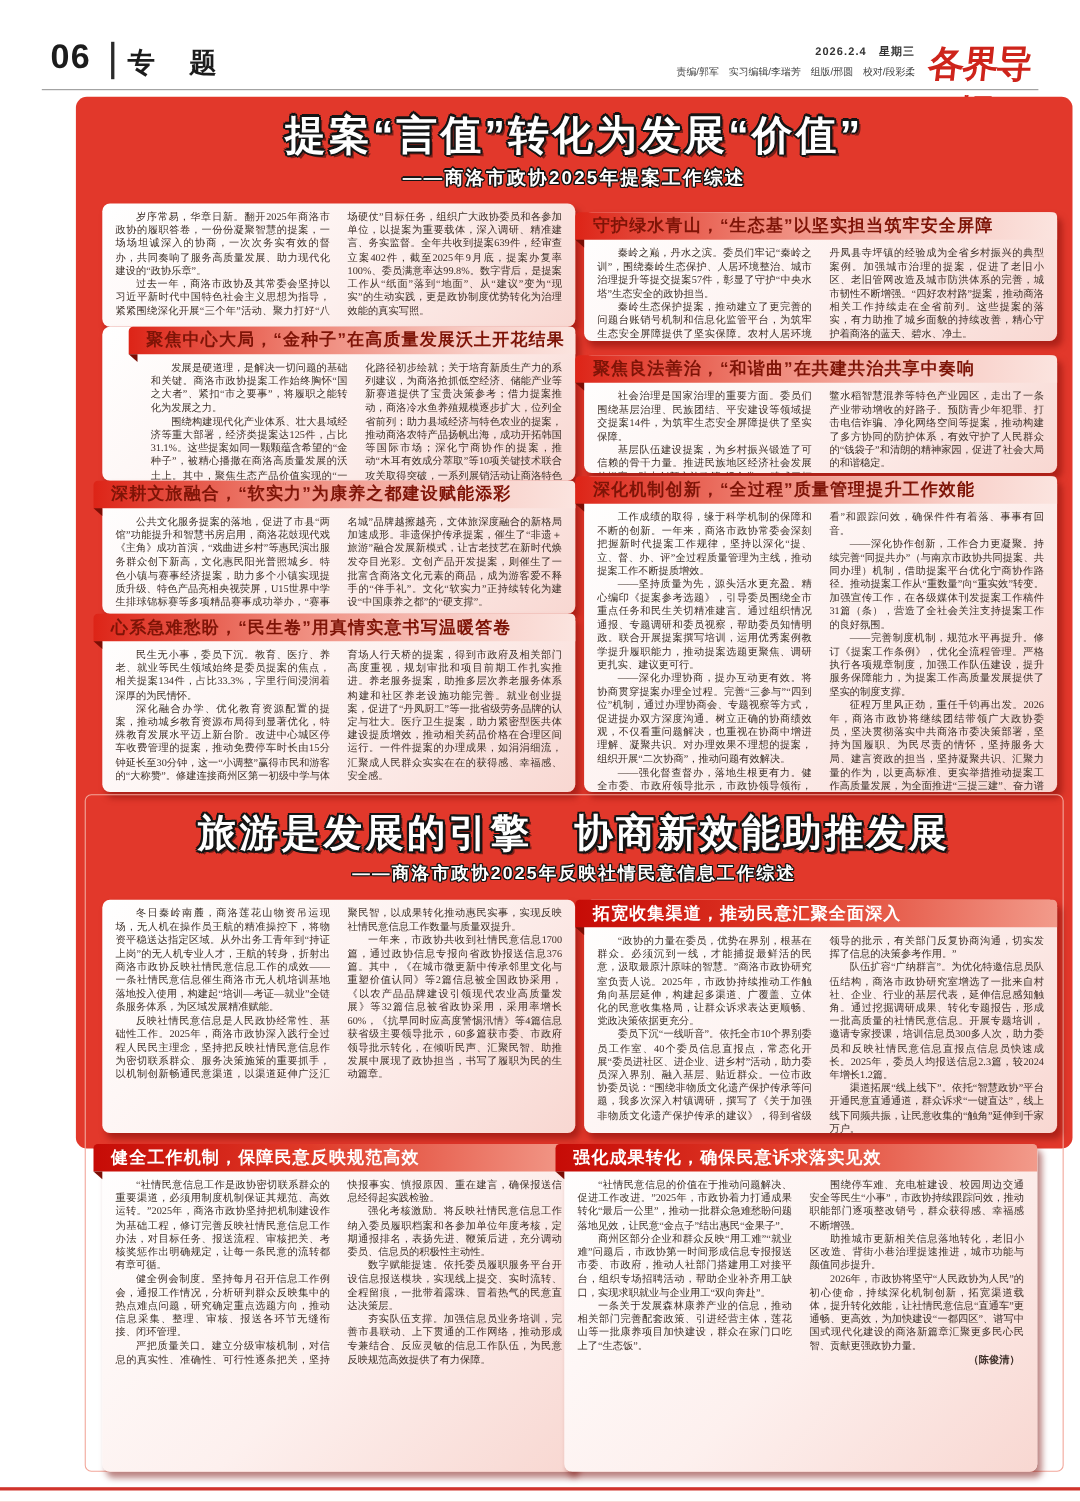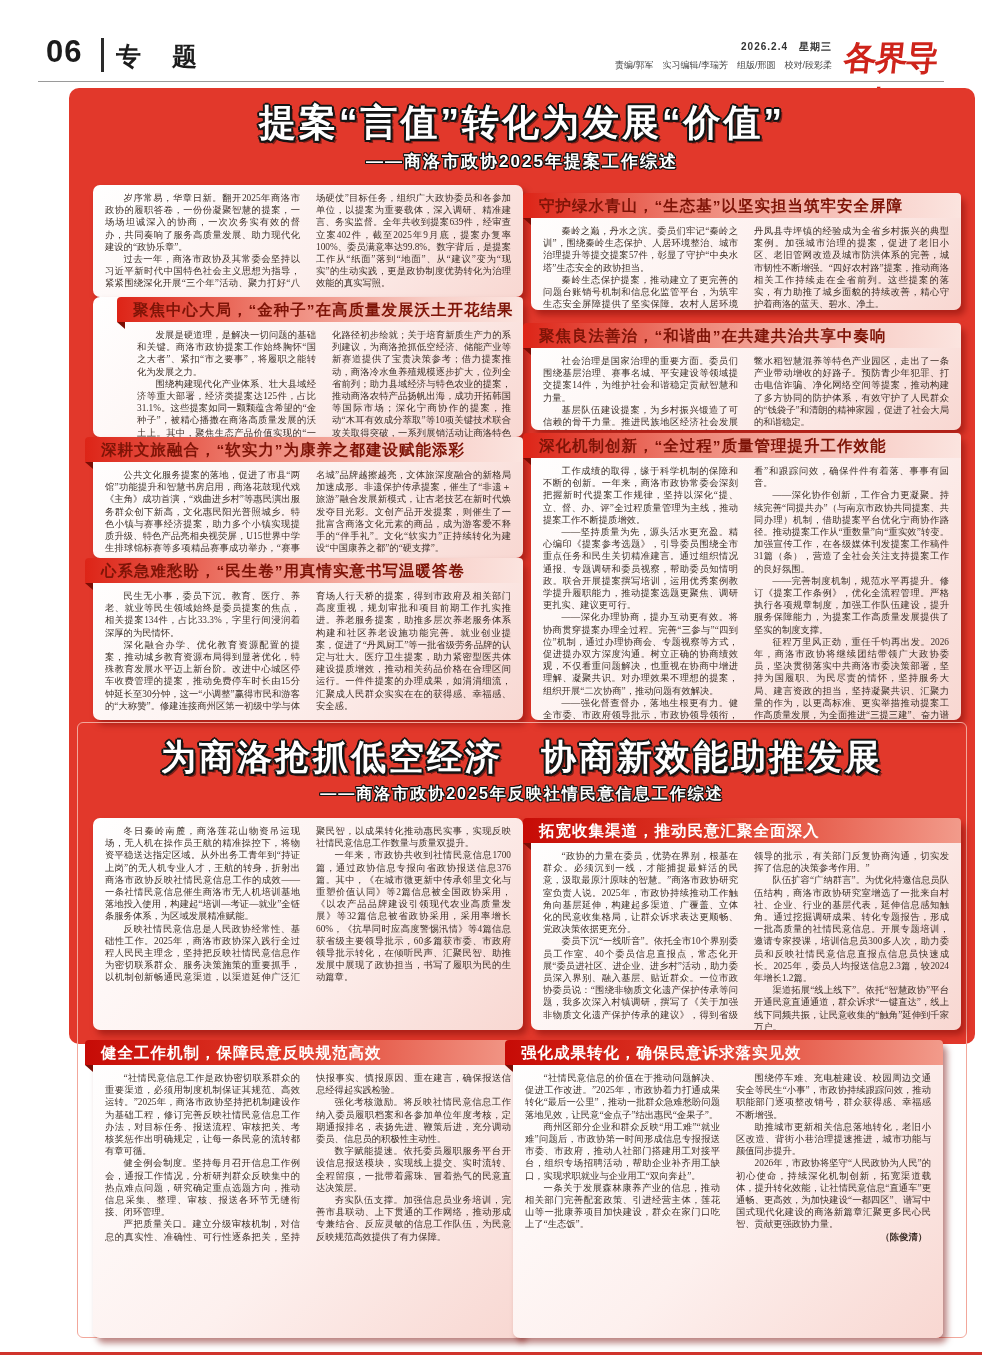--- a/index.html
+++ b/index.html
@@ -140,21 +140,21 @@
             <p>秦岭之巅，丹水之滨。委员们牢记“秦岭之训”，围绕秦岭生态保护、人居环境整治、城市治理提升等提交提案57件，彰显了守护“中央水塔”生态安全的政协担当。</p>
             <p>秦岭生态保护提案，推动建立了更完善的问题台账销号机制和信息化监管平台，为筑牢生态安全屏障提供了坚实保障。农村人居环境提案，助力“千万工程”和乡村振兴向纵深发展，丹凤县寺坪镇的经验成为全省乡村振兴的典型案例。加强城市治理的提案，促进了老旧小区、老旧管网改造及城市防洪体系的完善，城市韧性不断增强。“四好农村路”提案，推动商洛相关工作持续走在全省前列。这些提案的落实，有力助推了城乡面貌的持续改善，精心守护着商洛的蓝天、碧水、净土。</p>
           </div>
       </div>
     </div>
 
     <div id="c-jjlf" class="card a1">
       <div class="ribbon">聚焦良法善治，“和谐曲”在共建共治共享中奏响</div>
       <div class="card-body">
         <div>
-            <p>社会治理是国家治理的重要方面。委员们围绕基层治理、赛事名城、平安建设等领域提交提案14件，为维护社会和谐稳定贡献智慧和力量。</p>
+            <p>社会治理是国家治理的重要方面。委员们围绕基层治理、民族团结、平安建设等领域提交提案14件，为筑牢生态安全屏障提供了坚实保障。</p>
             <p>基层队伍建设提案，为乡村振兴锻造了可信赖的骨干力量。推进民族地区经济社会发展的提案，助力创新实施政策“组合拳”，建成了虾鳖水稻智慧混养等特色产业园区，走出了一条产业带动增收的好路子。预防青少年犯罪、打击电信诈骗、净化网络空间等提案，推动构建了多方协同的防护体系，有效守护了人民群众的“钱袋子”和清朗的精神家园，促进了社会大局的和谐稳定。</p>
           </div>
       </div>
     </div>
 
     <div id="c-shjz" class="card a1">
       <div class="ribbon">深化机制创新，“全过程”质量管理提升工作效能</div>
       <div class="card-body">
         <div>
             <p>工作成绩的取得，缘于科学机制的保障和不断的创新。一年来，商洛市政协常委会深刻把握新时代提案工作规律，坚持以深化“提、立、督、办、评”全过程质量管理为主线，推动提案工作不断提质增效。</p>
@@ -163,21 +163,21 @@
             <p>——强化督查督办，落地生根更有力。健全市委、市政府领导批示，市政协领导领衔，专委会包抓，党政督查与政协联合督办的工作机制。深入基层一线和重点承办单位开展调研督办，协调推动问题解决。开展提案办理“回头看”和跟踪问效，确保件件有着落、事事有回音。</p>
             <p>——深化协作创新，工作合力更凝聚。持续完善“同提共办”（与南京市政协共同提案、共同办理）机制，借助提案平台优化宁商协作路径。推动提案工作从“重数量”向“重实效”转变。加强宣传工作，在各级媒体刊发提案工作稿件31篇（条），营造了全社会关注支持提案工作的良好氛围。</p>
             <p>——完善制度机制，规范水平再提升。修订《提案工作条例》，优化全流程管理。严格执行各项规章制度，加强工作队伍建设，提升服务保障能力，为提案工作高质量发展提供了坚实的制度支撑。</p>
             <p>征程万里风正劲，重任千钧再出发。2026年，商洛市政协将继续团结带领广大政协委员，坚决贯彻落实中共商洛市委决策部署，坚持为国履职、为民尽责的情怀，坚持服务大局、建言资政的担当，坚持凝聚共识、汇聚力量的作为，以更高标准、更实举措推动提案工作高质量发展，为全面推进“三提三建”、奋力谱写中国式现代化建设的商洛新篇章注入更强劲的政协智慧和力量。</p>
           </div>
 
       </div>
     </div>
 
     <div id="a2-border"></div>
-    <div id="a2-title" class="big-title">为商洛抢抓低空经济　协商新效能助推发展</div>
+    <div id="a2-title" class="big-title">旅游是发展的引擎　协商新效能助推发展</div>
     <div id="a2-sub" class="sub-title">——商洛市政协2025年反映社情民意信息工作综述</div>
 
     <div id="c-intro2" class="card a2">
       <div class="card-body">
         <div>
             <p>冬日秦岭南麓，商洛莲花山物资吊运现场，无人机在操作员王航的精准操控下，将物资平稳送达指定区域。从外出务工青年到“持证上岗”的无人机专业人才，王航的转身，折射出商洛市政协反映社情民意信息工作的成效——一条社情民意信息催生商洛市无人机培训基地落地投入使用，构建起“培训—考证—就业”全链条服务体系，为区域发展精准赋能。</p>
             <p>反映社情民意信息是人民政协经常性、基础性工作。2025年，商洛市政协深入践行全过程人民民主理念，坚持把反映社情民意信息作为密切联系群众、服务决策施策的重要抓手，以机制创新畅通民意渠道，以渠道延伸广泛汇聚民智，以成果转化推动惠民实事，实现反映社情民意信息工作数量与质量双提升。</p>
             <p>一年来，市政协共收到社情民意信息1700篇，通过政协信息专报向省政协报送信息376篇。其中，《在城市微更新中传承邻里文化与重塑价值认同》等2篇信息被全国政协采用，《以农产品品牌建设引领现代农业高质量发展》等32篇信息被省政协采用，采用率增长60%，《抗旱同时应高度警惕汛情》等4篇信息获省级主要领导批示，60多篇获市委、市政府领导批示转化，在倾听民声、汇聚民智、助推发展中展现了政协担当，书写了履职为民的生动篇章。</p>
           </div>
       </div>

